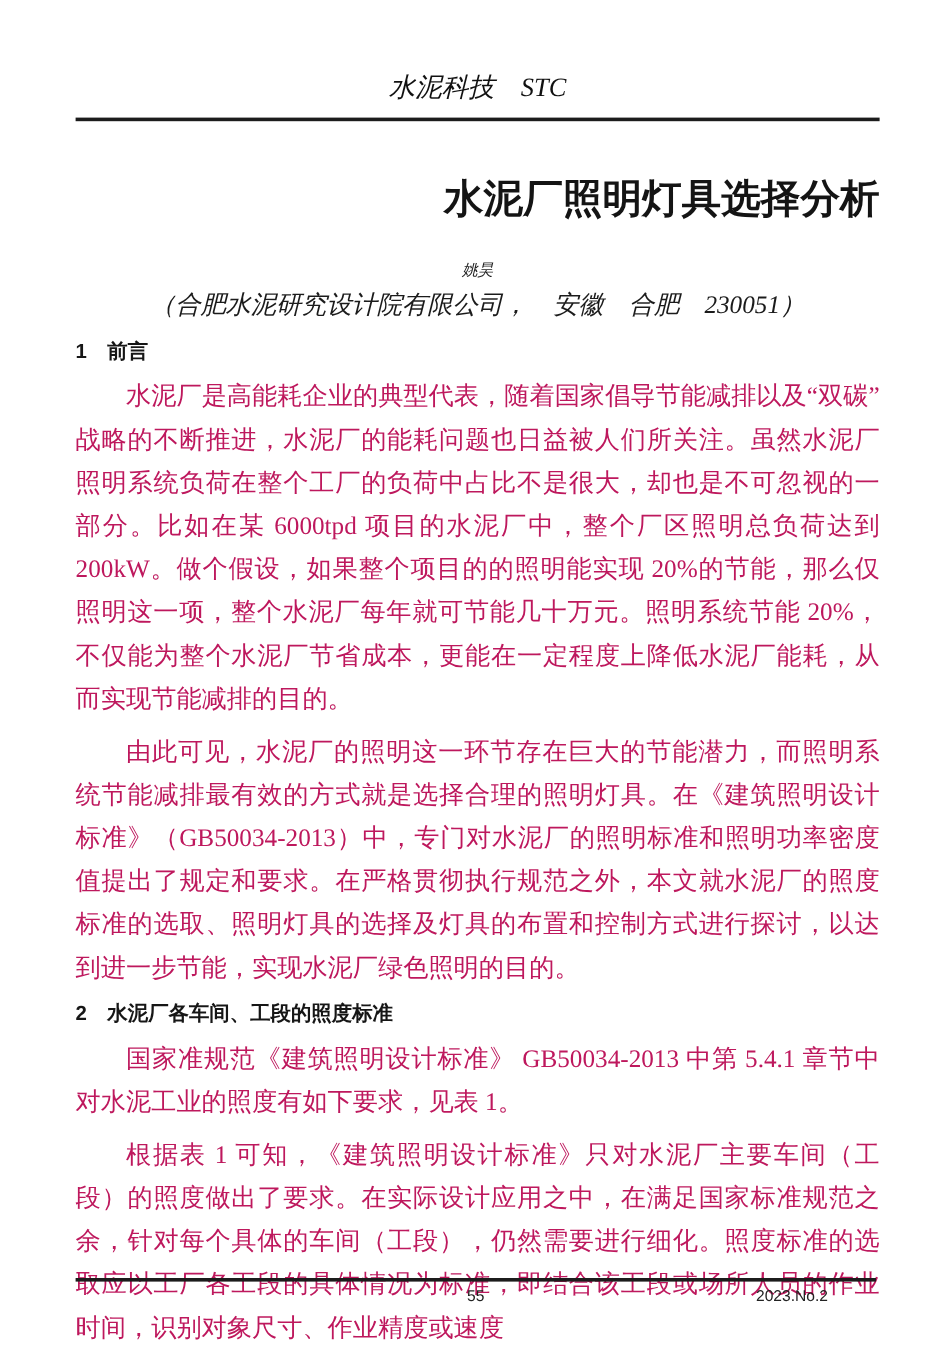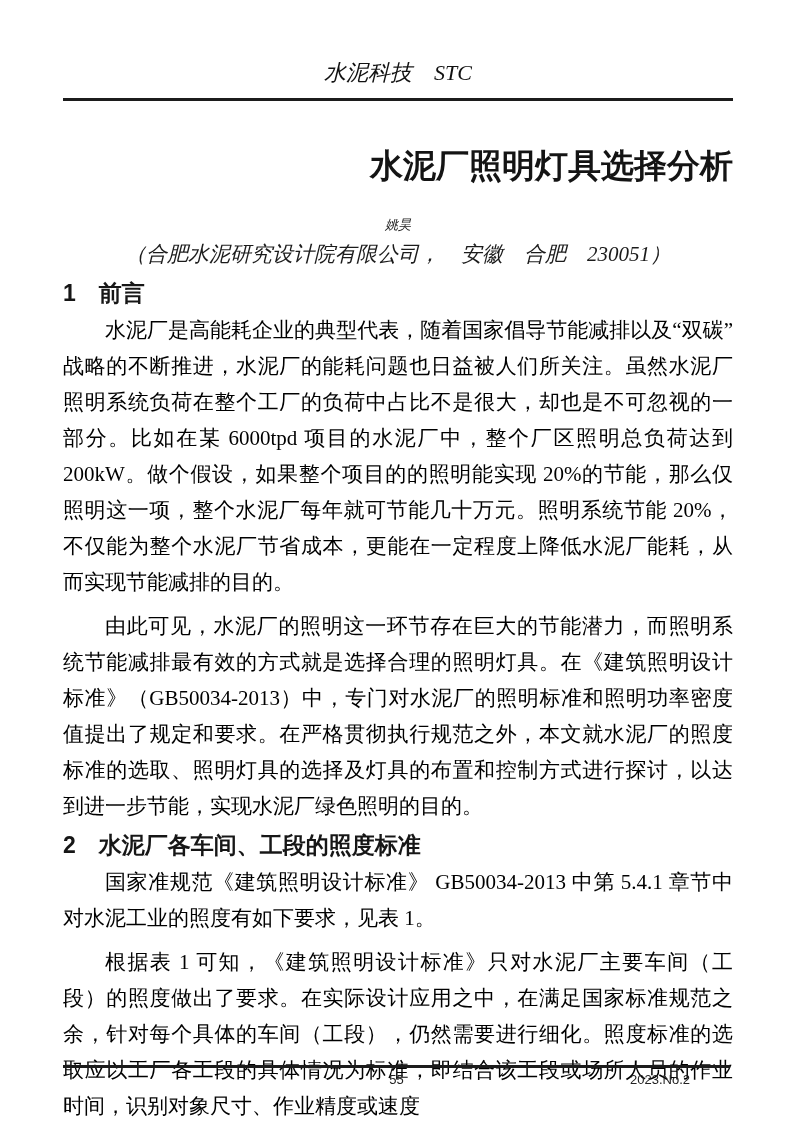--- a/index.html
+++ b/index.html
@@ -52,34 +52,34 @@
     margin-top: 4px;
     text-align: center;
     font-style: italic;
     font-size: 21px;
     line-height: 27px;
   }
   .section-heading {
     margin: 10px 0 0 0;
     font-family: "Liberation Sans", "DejaVu Sans", sans-serif;
     font-weight: 700;
-    font-size: 23px;
+    font-size: 17px;
     line-height: 30px;
     color: #161616;
   }
   .section-heading.second {
     margin-top: 6px;
   }
   .body-paragraph {
     margin: 4px 0 0 0;
     font-size: 21px;
     line-height: 36px;
     text-align: justify;
     text-indent: 2em;
-    color: #000000;
+    color: #be185d;
   }
   .body-paragraph.follow {
     margin-top: 8px;
   }
   .footer-rule {
     position: absolute;
     left: 63px;
     right: 63px;
     top: 1049px;
     height: 3px;

